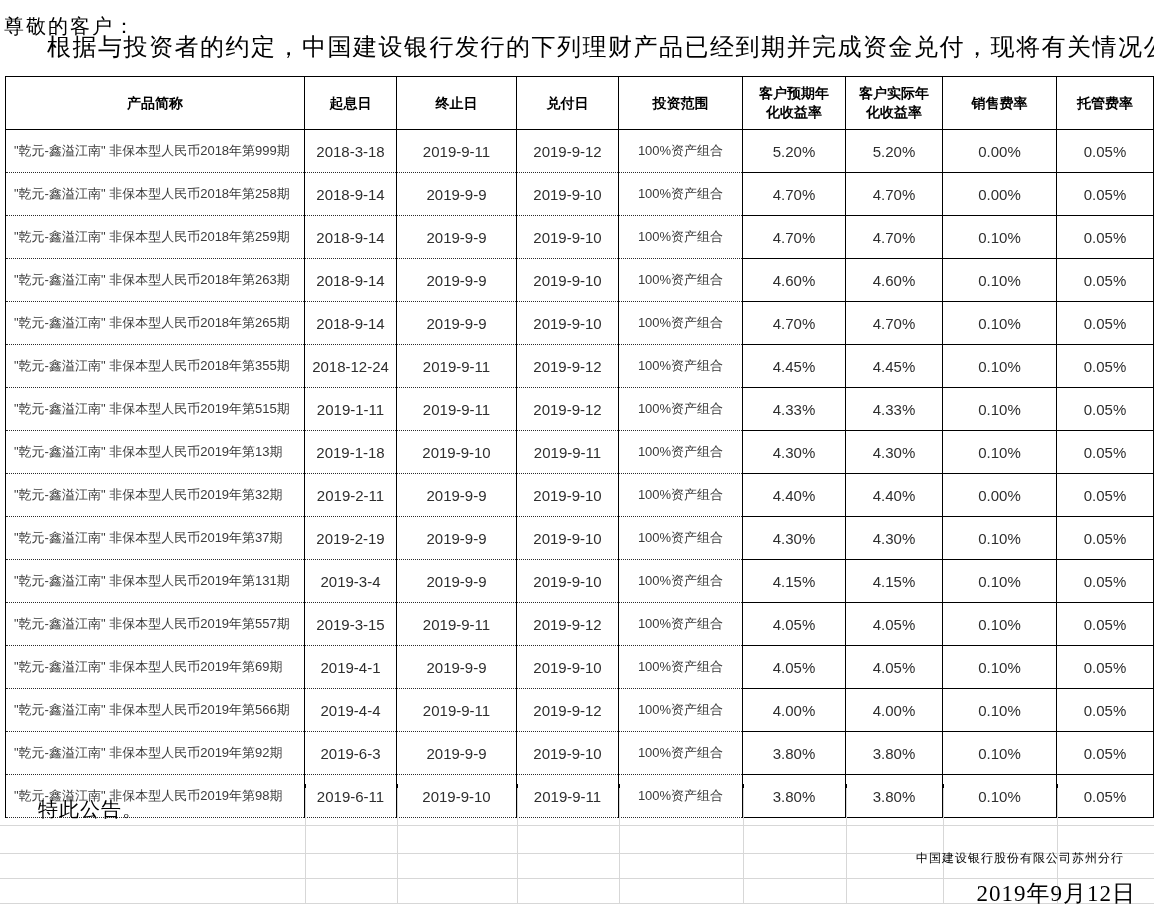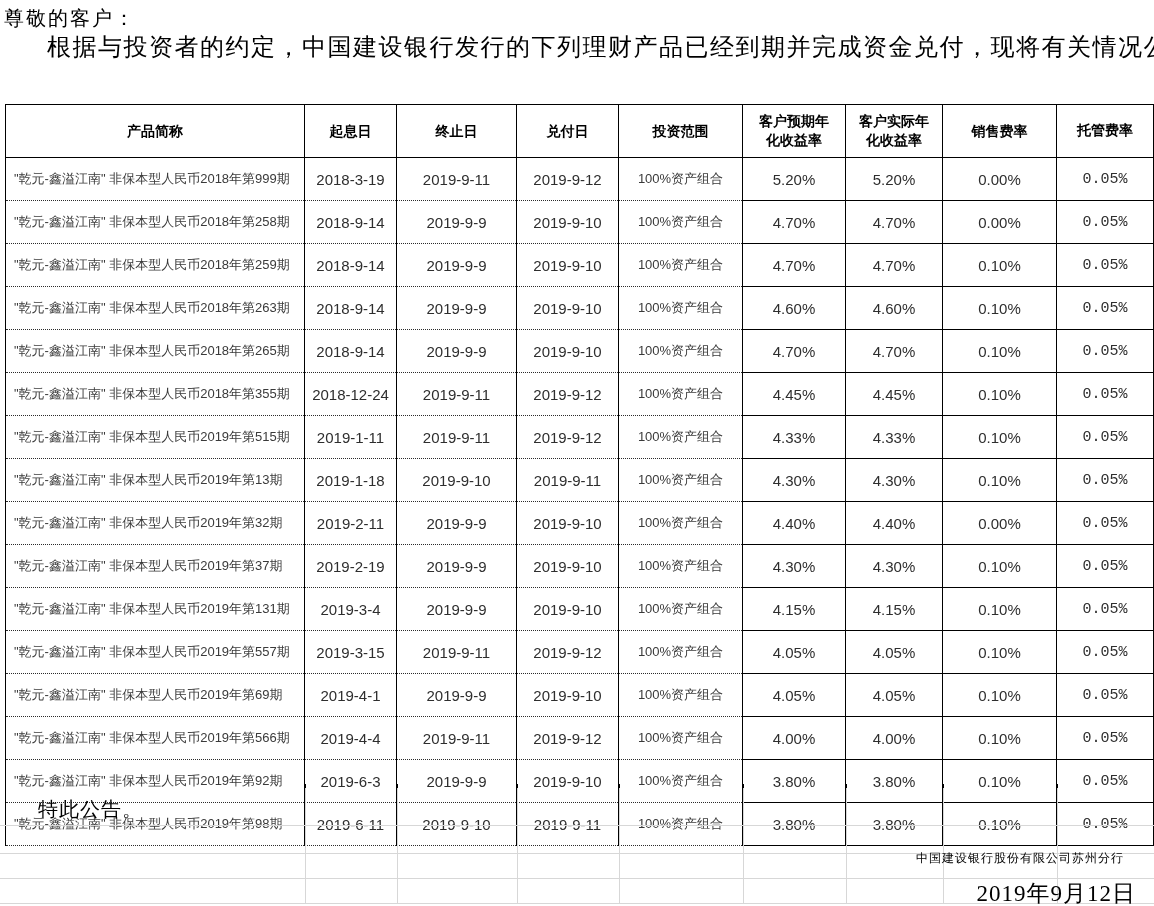--- a/index.html
+++ b/index.html
@@ -1,31 +1,31 @@
 <!DOCTYPE html>
 <html><head>
 <meta charset="utf-8">
 <style>
   html,body{margin:0;padding:0;}
   body{
     width:1154px;height:906px;background:#ffffff;position:relative;overflow:hidden;
     font-family:"Liberation Serif","DejaVu Serif",serif;color:#000;
   }
-  .greeting{position:absolute;left:4px;top:5px;font-size:20px;letter-spacing:2px;white-space:nowrap;font-family:Liberation Serif, serif;}
+  .greeting{position:absolute;left:4px;top:13px;font-size:20px;letter-spacing:2px;white-space:nowrap;font-family:Liberation Serif, serif;}
   .intro{position:absolute;left:47px;top:31px;font-size:24px;letter-spacing:1.5px;white-space:nowrap;}
 
   table.products{
-    position:absolute;left:5px;top:104px;width:1148px;
+    position:absolute;left:5px;top:76px;width:1148px;
     border-collapse:collapse;table-layout:fixed;
     border-top:1px solid #000;border-left:1px solid #000;border-right:1px solid #000;padding-left:24px;
   }
   .products th,.products td{
     border-right:1px solid #000;text-align:center;vertical-align:middle;overflow:hidden;
   }
-  .products th:last-child,.products td:last-child{border-right:none;font-family:Liberation Mono, monospace;}
+  .products th:last-child,.products td:last-child{border-right:none;}
   .products thead th{
     height:52px;font-size:14px;font-weight:bold;line-height:19px;
     border-bottom:1px solid #000;padding:0 4px;
   }
   .products thead th.c5{padding:0 13px;}
   .products thead th.c6{padding:0 9px;}
   .products tbody td{
     height:40px;font-family:"Liberation Sans","DejaVu Sans",sans-serif;color:#2e2e2e;
     border-bottom:1px dotted #2b2b2b;
   }
@@ -72,21 +72,21 @@
         <th class="c4">投资范围</th>
         <th class="c5">客户预期年化收益率</th>
         <th class="c6">客户实际年化收益率</th>
         <th class="c7">销售费率</th>
         <th class="c8">托管费率</th>
       </tr>
   </thead>
   <tbody>
       <tr>
         <td class="c0">"乾元-鑫溢江南" 非保本型人民币2018年第999期</td>
-        <td class="c1">2018-3-19</td>
+        <td class="c1">2018-3-18</td>
         <td class="c2">2019-9-11</td>
         <td class="c3">2019-9-12</td>
         <td class="c4">100%资产组合</td>
         <td class="c5">5.20%</td>
         <td class="c6">5.20%</td>
         <td class="c7">0.00%</td>
         <td class="c8">0.05%</td>
       </tr>
       <tr>
         <td class="c0">"乾元-鑫溢江南" 非保本型人民币2018年第258期</td>

